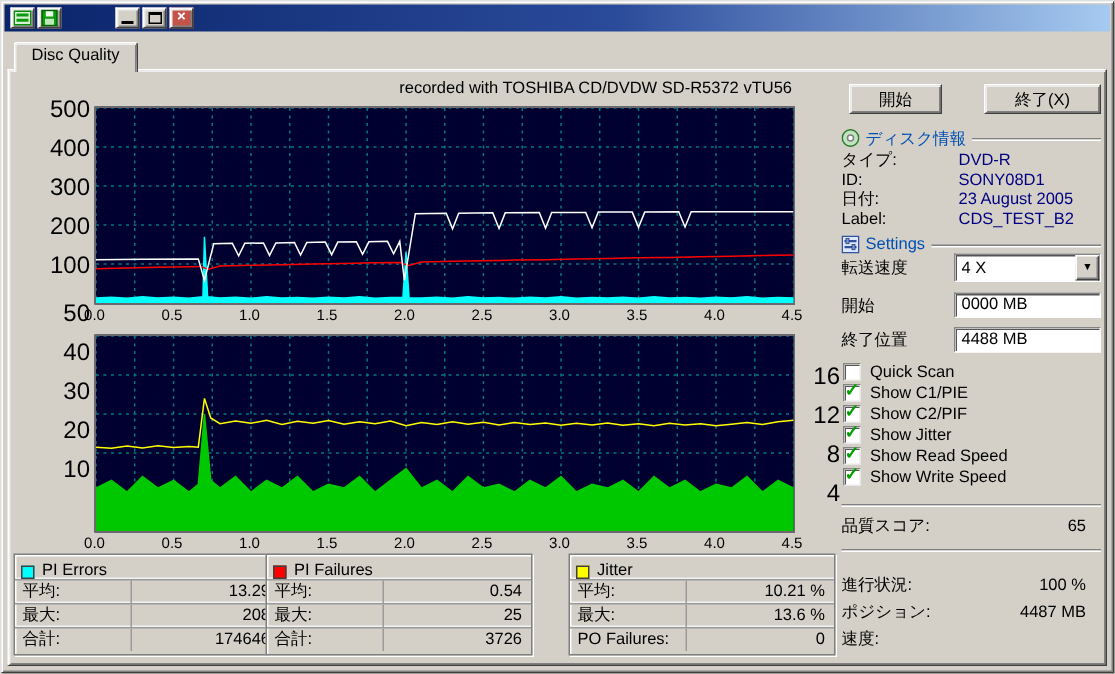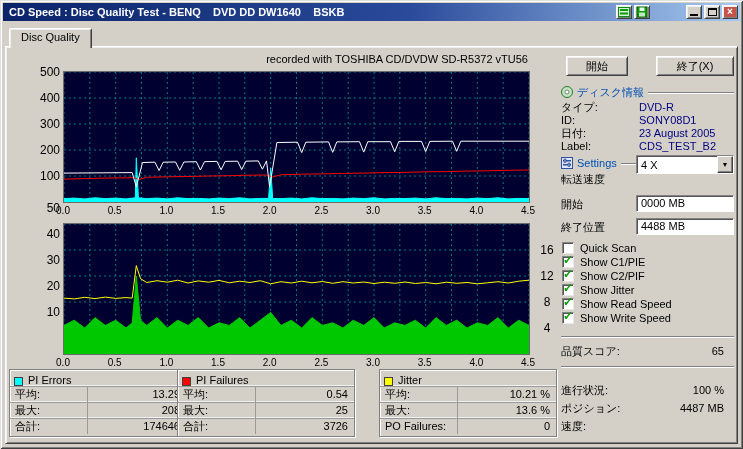--- a/index.html
+++ b/index.html
@@ -18,22 +18,22 @@
   .g-min{position:absolute;left:3px;bottom:2px;width:8px;height:2px;background:#000}
   .g-max{width:9px;height:8px;border:1px solid #000;border-top-width:2px}
   .tab{position:absolute;left:9px;top:28px;height:20px;padding:2px 11px 0;background:#d4d0c8;z-index:3;
     border:1px solid;border-color:#fff #404040 #d4d0c8 #fff;border-bottom:none;
     box-shadow:inset 1px 1px 0 #eee,inset -1px 0 0 #808080;border-radius:2px 2px 0 0;font-size:11px}
   .page{position:absolute;left:5px;top:46px;right:5px;bottom:5px;background:#d4d0c8;z-index:1;
     border:1px solid;border-color:#fff #404040 #404040 #fff;box-shadow:inset 1px 1px 0 #eee,inset -1px -1px 0 #808080}
   .recorded{position:absolute;left:57px;top:6px;width:465px;text-align:right;font-size:11px}
   .plot{position:absolute;background:#000030;border:1px solid #6a6a6a;line-height:0}
   .ylabels{position:absolute;font-size:10px;text-align:right}
-  .ylabels.right{text-align:center}
-  .ytick{position:absolute;width:100%;font-size:12px}
+  .ylabels.right{text-align:right}
+  .ytick{position:absolute;width:100%;font-size:16px}
   .xlabels{position:absolute;width:465px;height:12px;font-size:10px}
   .xtick{position:absolute;top:0;width:24px;text-align:center;font-size:10px}
   .statbox{position:absolute;top:322px;width:178px;height:68px;background:#d4d0c8;
     border:1px solid #808080;box-shadow:inset 1px 1px 0 #fff,1px 1px 0 #fff}
   .sb-head{height:16px;display:flex;align-items:flex-end;padding:0 4px}
   .swatch{width:9px;height:9px;border:1px solid #404040;margin-right:5px;flex:0 0 9px}
   .sb-row{height:16px;display:flex;border-top:1px solid #9a9a9a;box-shadow:0 -1px 0 #f2f2f2}
   .sb-l{flex:0 0 78px;padding-left:5px;line-height:15px;border-right:1px solid #9a9a9a}
   .sb-v{flex:1;text-align:right;padding-right:6px;line-height:15px}
   .panel{position:absolute;left:555px;top:8px;width:173px;bottom:4px}
@@ -61,21 +61,20 @@
   .cb .mark{display:none}
   .cb.checked .mark{display:block;position:absolute;top:-4px;left:0px;color:#00a000;font-weight:bold;font-size:12px;line-height:14px}
   .cbl{position:absolute;left:19px;top:0;line-height:13px;white-space:nowrap}
   .etched{position:absolute;left:0;right:0;height:0;border-top:1px solid #808080;border-bottom:1px solid #fff}
 </style>
 </head>
 <body>
 
 <div class="window">
   <div class="titlebar">
-    <span class="title-text">CD Speed : Disc Quality Test - BENQ    DVD DD DW1640    BSKB</span>
     <span class="tb-btn">
       <svg width="12" height="12" viewBox="0 0 12 12">
           <rect x="0.5" y="1.5" width="11" height="9" fill="#d8f0d8" stroke="#0a8a0a"></rect>
           <rect x="2" y="3" width="8" height="2" fill="#0a9a0a"></rect>
           <rect x="2" y="6.5" width="8" height="2" fill="#0a9a0a"></rect>
         </svg>
     </span>
     <span class="tb-btn">
       <svg width="12" height="12" viewBox="0 0 12 12">
           <rect x="1" y="1" width="10" height="10" fill="#0a9a0a" stroke="#065f06"></rect>
@@ -303,21 +302,21 @@
               <rect x="3" y="2" width="2" height="3.5" fill="#8098d0" stroke="#203870" stroke-width="0.5"></rect>
               <rect x="7" y="6" width="2" height="3.5" fill="#8098d0" stroke="#203870" stroke-width="0.5"></rect>
             </svg></span>
         <span class="sect-title">Settings</span>
         <span class="sect-line"></span>
       </div>
 
       <div class="kv" style="top:118px">
           <span class="k">転送速度</span>
         </div>
-      <div class="combo" style="top:100px">
+      <div class="combo" style="top:114px">
         <span class="combo-text">4 X</span>
         <span class="combo-btn">▼</span>
       </div>
 
       <div class="kv" style="top:143px">
           <span class="k">開始</span>
         </div>
       <div class="input" style="top:140px">0000 MB</div>
 
       <div class="kv" style="top:166px">

